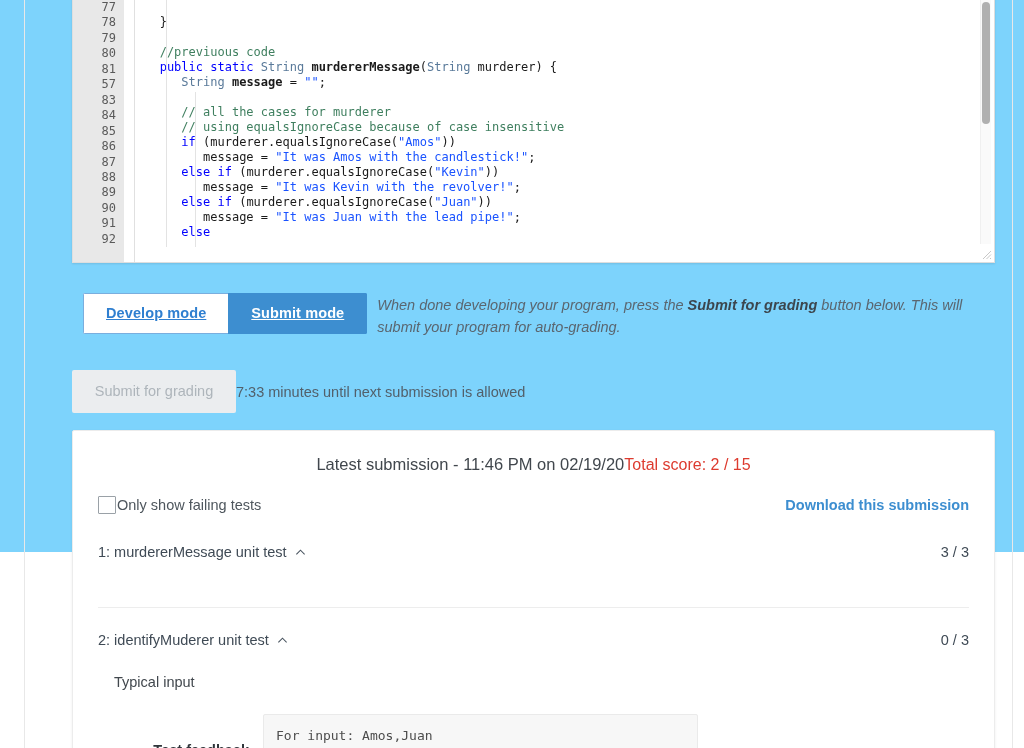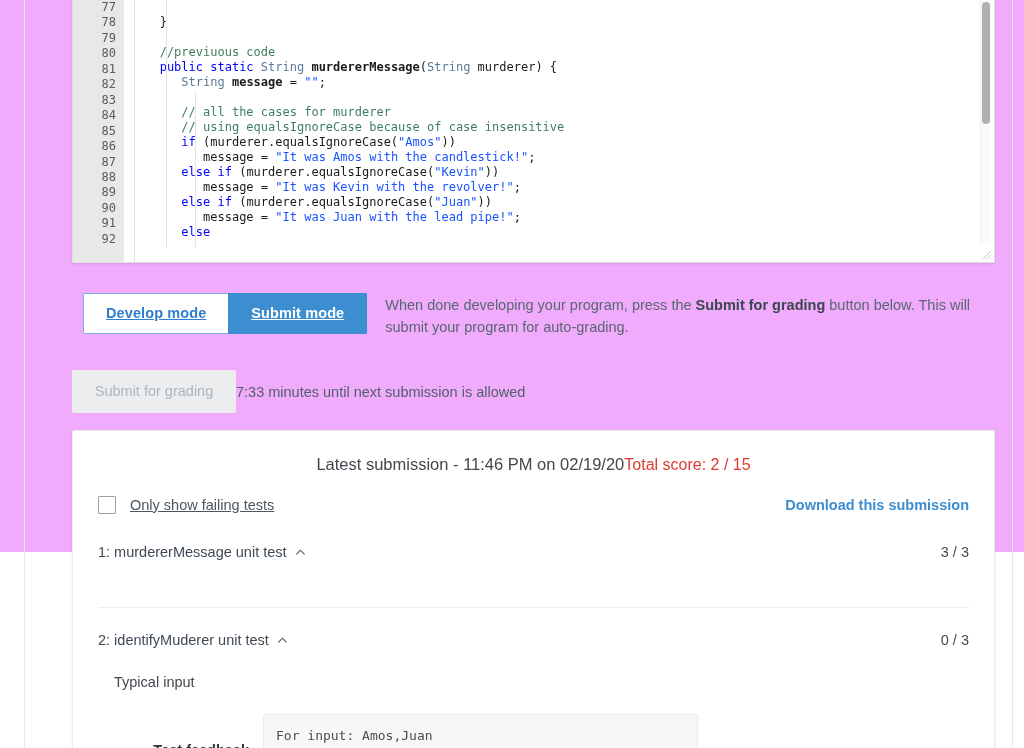--- a/index.html
+++ b/index.html
@@ -6,21 +6,21 @@
   html, body {
     margin: 0; padding: 0;
     width: 1024px; height: 748px;
     background: #ffffff;
     font-family: "Liberation Sans", sans-serif;
     overflow: hidden;
   }
   #page {
     position: relative;
     width: 1024px; height: 552px;
-    background: #f0abfc;
+    background: #7dd3fc;
   }
 
   
   .rail {
     position: absolute; top: 0; width: 1px; height: 748px;
     background: #e8e8e8;
   }
   .rail.left  { left: 24px; }
   .rail.right { left: 1012px; }
 
@@ -137,26 +137,27 @@
     background: #ffffff;
     color: #2f7fd0;
     border-right: none;
   }
   .mode-btn.active {
     background: #3d8ed0;
     color: #ffffff;
     border-color: #3d8ed0;
   }
   .mode-desc {
-    margin-left: 18px;
+    margin-left: 10px;
     font-size: 14.5px;
     line-height: 22px;
     color: #5a6670;
     max-width: 610px;
     padding-top: 1px;
+    font-style: italic;
   }
   .mode-desc b { color: #3c464e; font-weight: bold; }
 
   
   .submit-row {
     position: absolute;
     left: 72px; top: 370px;
     width: 920px;
     display: flex;
     align-items: flex-start;
@@ -222,24 +223,23 @@
     cursor: pointer;
   }
   .chkbox {
     width: 18px; height: 18px;
     border: 1.6px solid #9aa1a7;
     border-radius: 1px;
     background: #fff;
     flex: 0 0 18px;
   }
   .chk-label {
-    margin-left: 14px;
+    margin-left: 1px;
     font-size: 14.5px;
     color: #4e565d;
-    text-decoration: underline;
   }
   .dl-link {
     font-size: 14.5px;
     font-weight: bold;
     color: #3d8ed0;
     cursor: pointer;
   }
 
   .test-row {
     display: flex;
@@ -316,21 +316,21 @@
 
   <div class="editor-wrap">
     <div class="editor-inner">
 
       <div class="gutter">
         <div>77</div>
         <div>78</div>
         <div>79</div>
         <div>80</div>
         <div>81</div>
-        <div>82</div>
+        <div>57</div>
         <div>83</div>
         <div>84</div>
         <div>85</div>
         <div>86</div>
         <div>87</div>
         <div>88</div>
         <div>89</div>
         <div>90</div>
         <div>91</div>
         <div>92</div>

